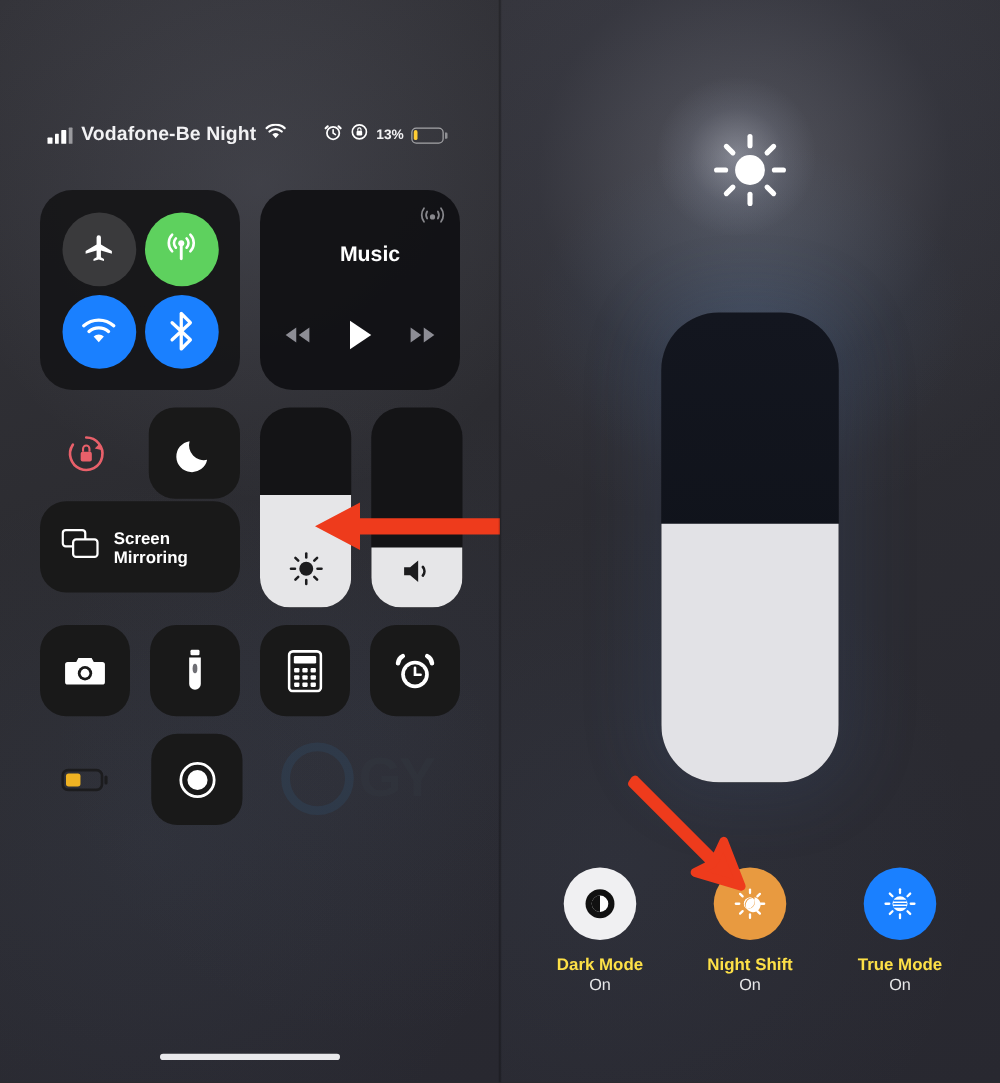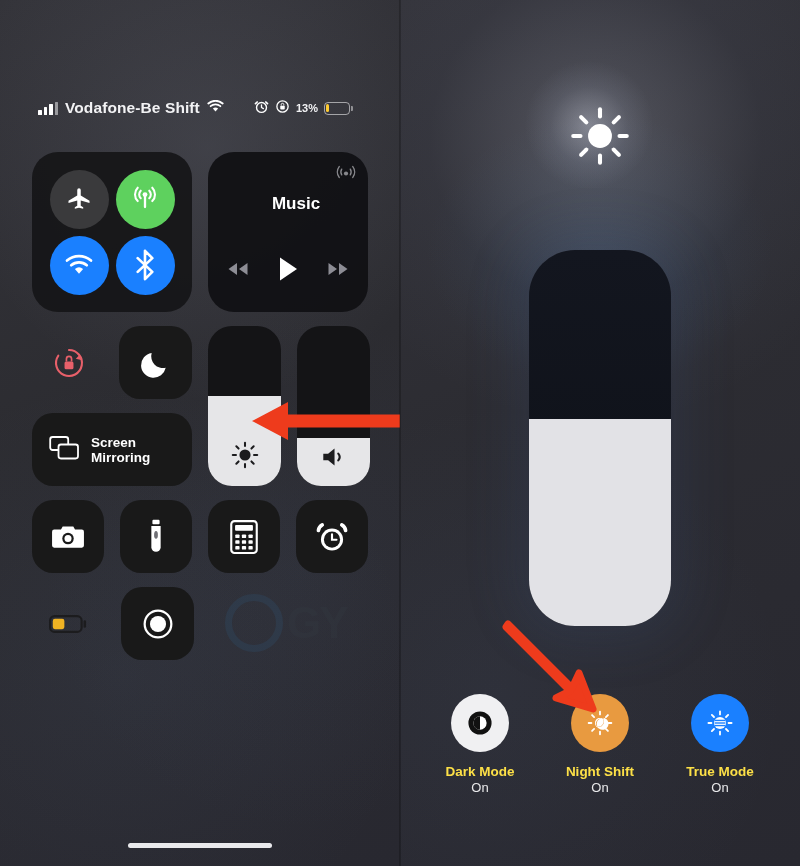--- a/index.html
+++ b/index.html
@@ -96,21 +96,21 @@
     display: flex; flex-direction: column; align-items: center; padding-left: 16px;
   }
   .music-title { margin-top: 42px; color: #fff; font-size: 17px; font-weight: 700; }
   .music-controls {
     position: absolute; bottom: 26px; left: 0; right: 0;
     display: flex; align-items: center; justify-content: center; gap: 28px;
   }
   .airplay-icon { position: absolute; right: 12px; top: 10px; opacity: .62; }
 
   .row2 { display: flex; gap: 16px; margin-top: 14px; }
-  .left-stack { display: flex; flex-direction: column; gap: 14px; }
+  .left-stack { display: flex; flex-direction: column; gap: 2px; }
   .small-pair { display: flex; gap: 14px; }
   .sq { width: 73px; height: 73px; border-radius: 21px;
         display: flex; align-items: center; justify-content: center; }
   .mirror-tile {
     width: 160px; height: 73px; border-radius: 21px; background: #191919;
     display: flex; align-items: center; gap: 11px; padding-left: 17px;
   }
   .mirror-label { color: #fff; font-size: 13.5px; font-weight: 600; line-height: 15px; }
 
   .sliders { display: flex; gap: 16px; }
@@ -192,21 +192,21 @@
     <div class="wallpaper"></div>
 
     <div class="status-bar">
       <div class="status-left">
         <span class="signal-bars">
           <i></i>
             <i></i>
             <i></i>
             <i></i>
         </span>
-        <span class="carrier">Vodafone-Be Shift</span>
+        <span class="carrier">Vodafone-Be Night</span>
         <span>
           <svg width="17" height="13" viewBox="0 0 17 13">
             <path d="M8.5 11.6 L5.9 8.6 a4 4 0 0 1 5.2 0 Z" fill="#fff"></path>
             <path d="M3.6 6.2 a7.4 7.4 0 0 1 9.8 0" stroke="#fff" stroke-width="1.8" fill="none" stroke-linecap="round"></path>
             <path d="M1.3 3.5 a10.8 10.8 0 0 1 14.4 0" stroke="#fff" stroke-width="1.8" fill="none" stroke-linecap="round"></path>
           </svg>
         </span>
       </div>
       <div class="status-right">
         <span>

